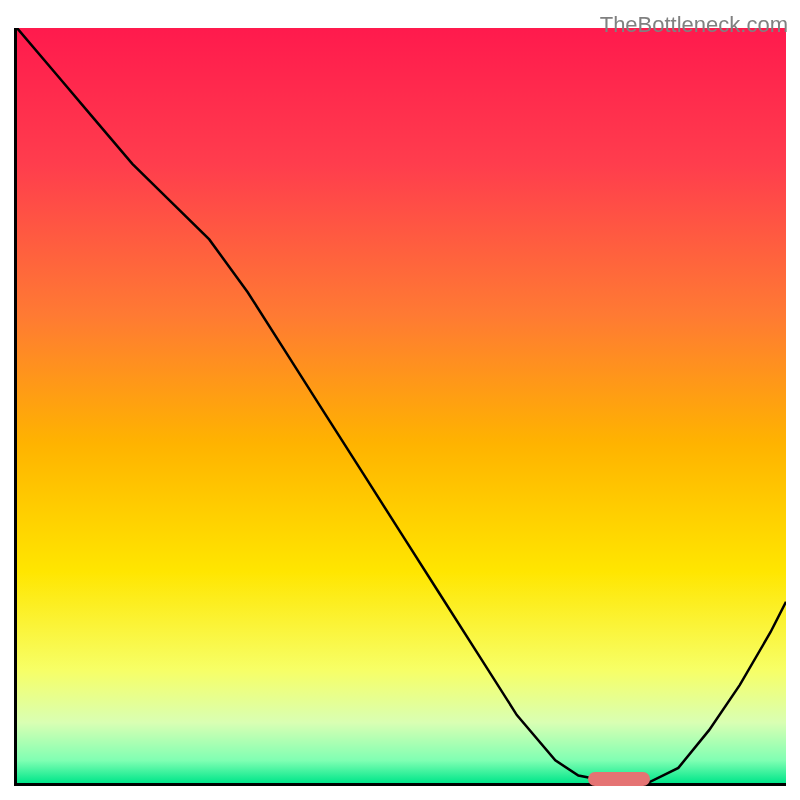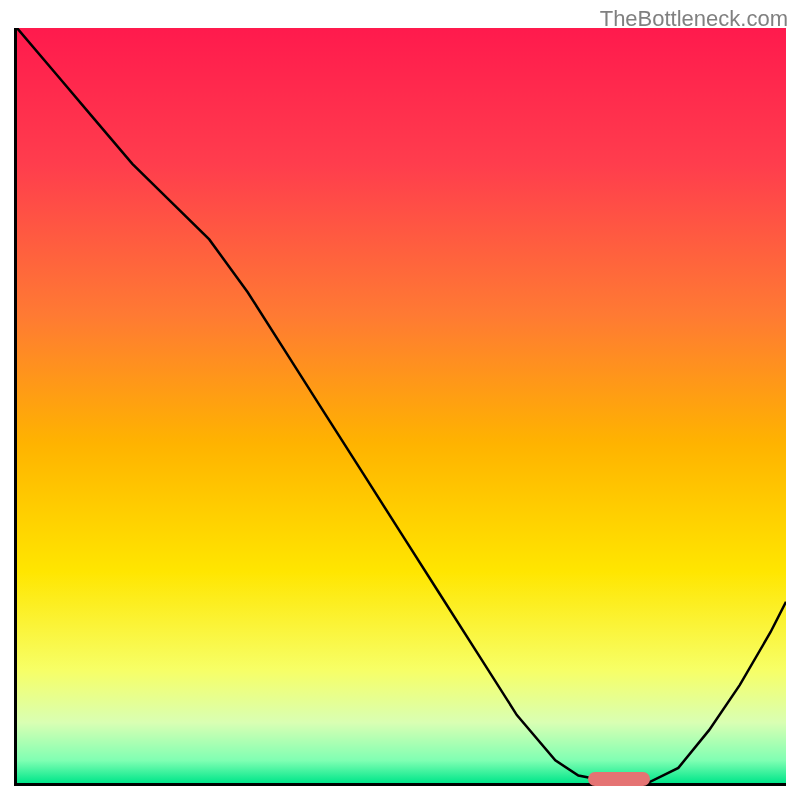--- a/index.html
+++ b/index.html
@@ -5,21 +5,21 @@
   * { margin: 0; padding: 0; box-sizing: border-box; }
   body {
     width: 800px;
     height: 800px;
     background: #ffffff;
     position: relative;
     font-family: Arial, sans-serif;
   }
   .watermark {
     position: absolute;
-    top: 6px;
+    top: 12px;
     right: 12px;
     font-size: 22px;
     font-weight: 500;
     color: #808080;
     z-index: 10;
   }
   .chart-area {
     position: absolute;
     left: 14px;
     top: 28px;

